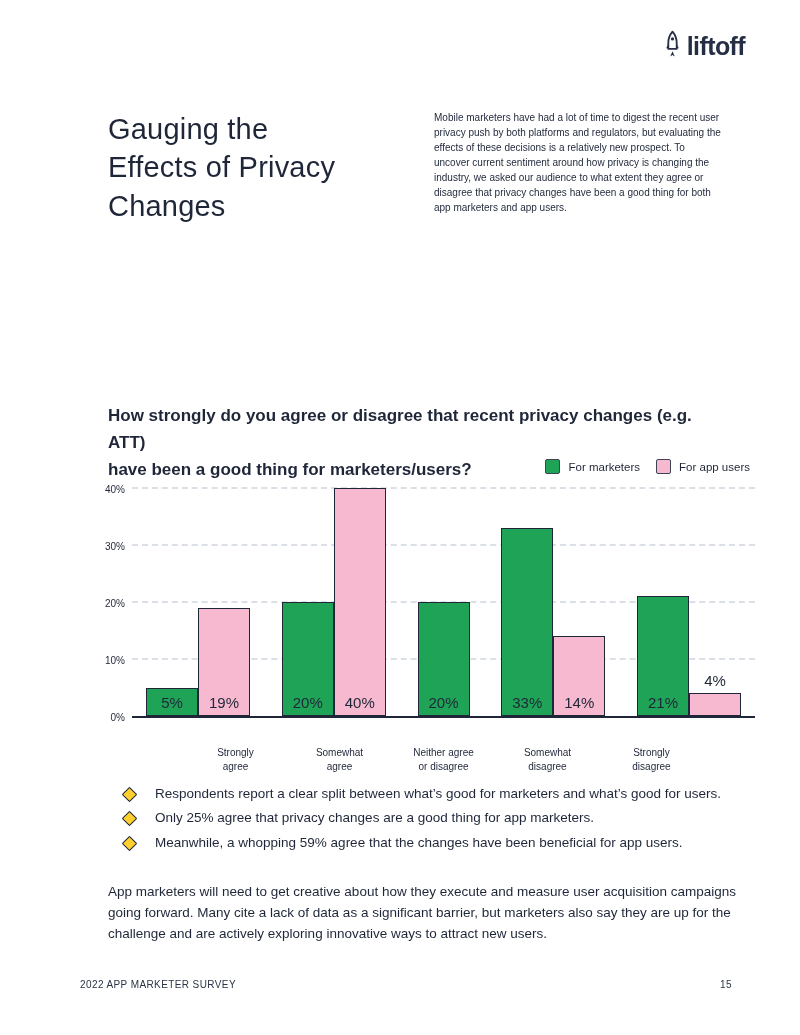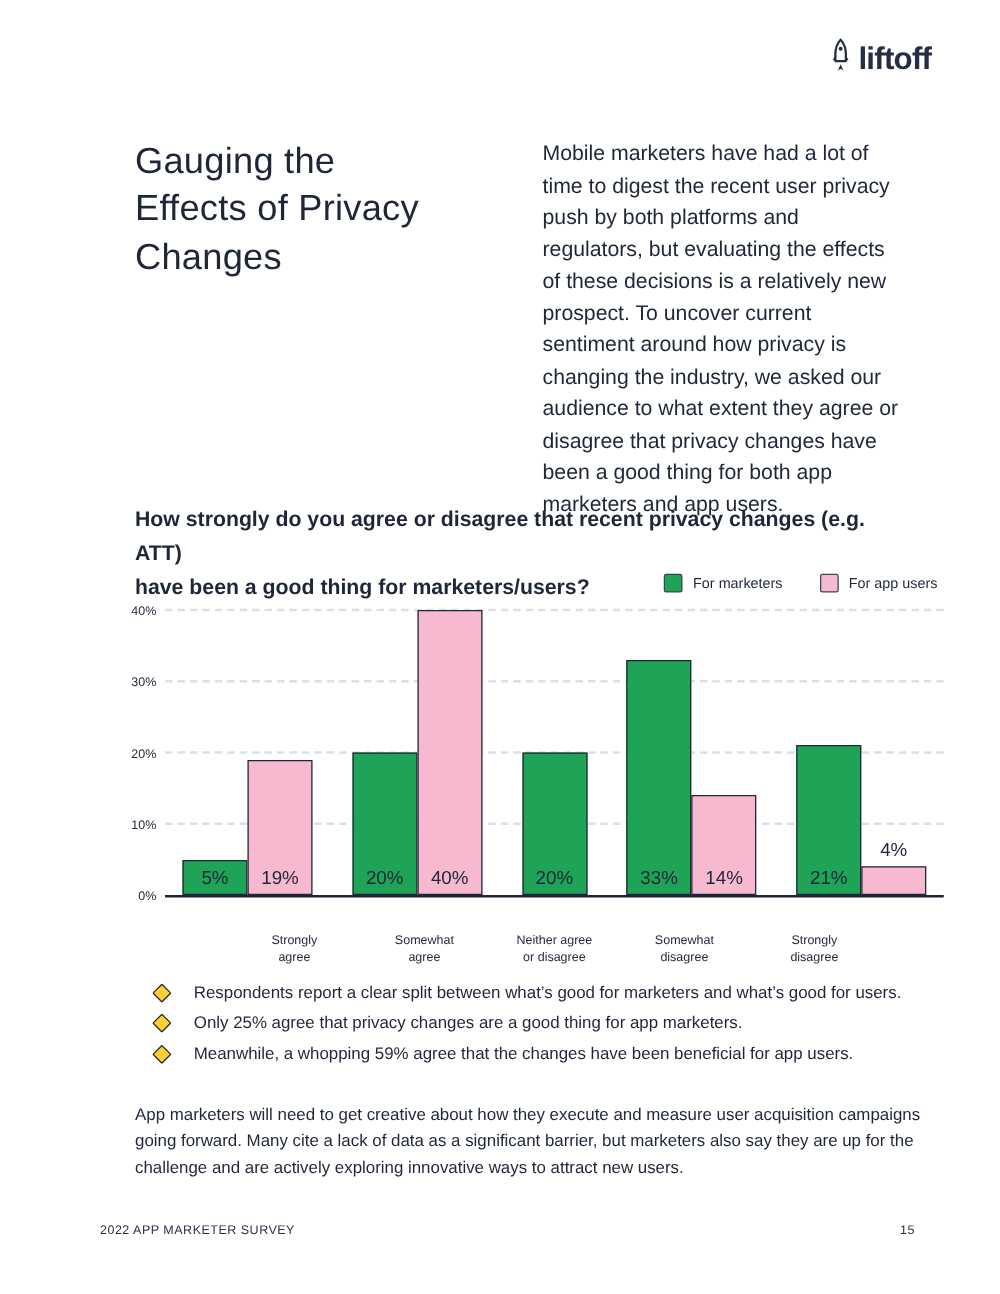--- a/index.html
+++ b/index.html
@@ -7,25 +7,25 @@
     width:800px; height:1035px; position:relative; overflow:hidden;
     background:#ffffff; color:#1e2638;
     font-family:"Liberation Sans", sans-serif;
   }
   
   .logo { position:absolute; top:30px; right:55px; display:flex; align-items:center; gap:4px; }
   .logo-text { font-size:25px; font-weight:700; letter-spacing:-0.6px; color:#252e44; }
   
   .intro { position:absolute; top:110px; left:108px; width:614px; display:flex; justify-content:space-between; }
   .heading { width:300px; font-size:29px; line-height:1.32; font-weight:500; white-space:pre-line; letter-spacing:0.2px; }
-  .intro-body { width:288px; font-size:17px; line-height:1.5; }
+  .intro-body { width:288px; font-size:10px; line-height:1.5; }
   
   .question { position:absolute; top:402px; left:108px; width:600px;
     font-size:17px; font-weight:700; line-height:1.6; white-space:pre-line; }
-  .legend { position:absolute; top:459px; right:50px; display:flex; gap:30px; align-items:center;padding-left:25px; }
+  .legend { position:absolute; top:459px; right:50px; display:flex; gap:16px; align-items:center;padding-left:25px; }
   .legend-item { display:flex; align-items:center; }
   .legend-swatch { width:13px; height:13px; border:1px solid #3c4456; border-radius:2px; display:inline-block; }
   .legend-label { font-size:11.5px; margin-left:8px; }
   .chart { position:absolute; top:488px; left:100px; width:655px; }
   .plot-row { display:flex; align-items:flex-end; }
   .yaxis { width:32px; position:relative; height:230px; flex:none; }
   .ytick { position:absolute; right:7px; font-size:10px; color:#1e2638; }
   .plot { flex:1; position:relative; height:228px; border-bottom:2px solid #1e2638; }
   .gridline { position:absolute; left:0; right:0; height:0; border-top:2px dashed #dbdfe6; }
   .groups { position:absolute; left:0; right:0; top:0; bottom:0; display:flex;

